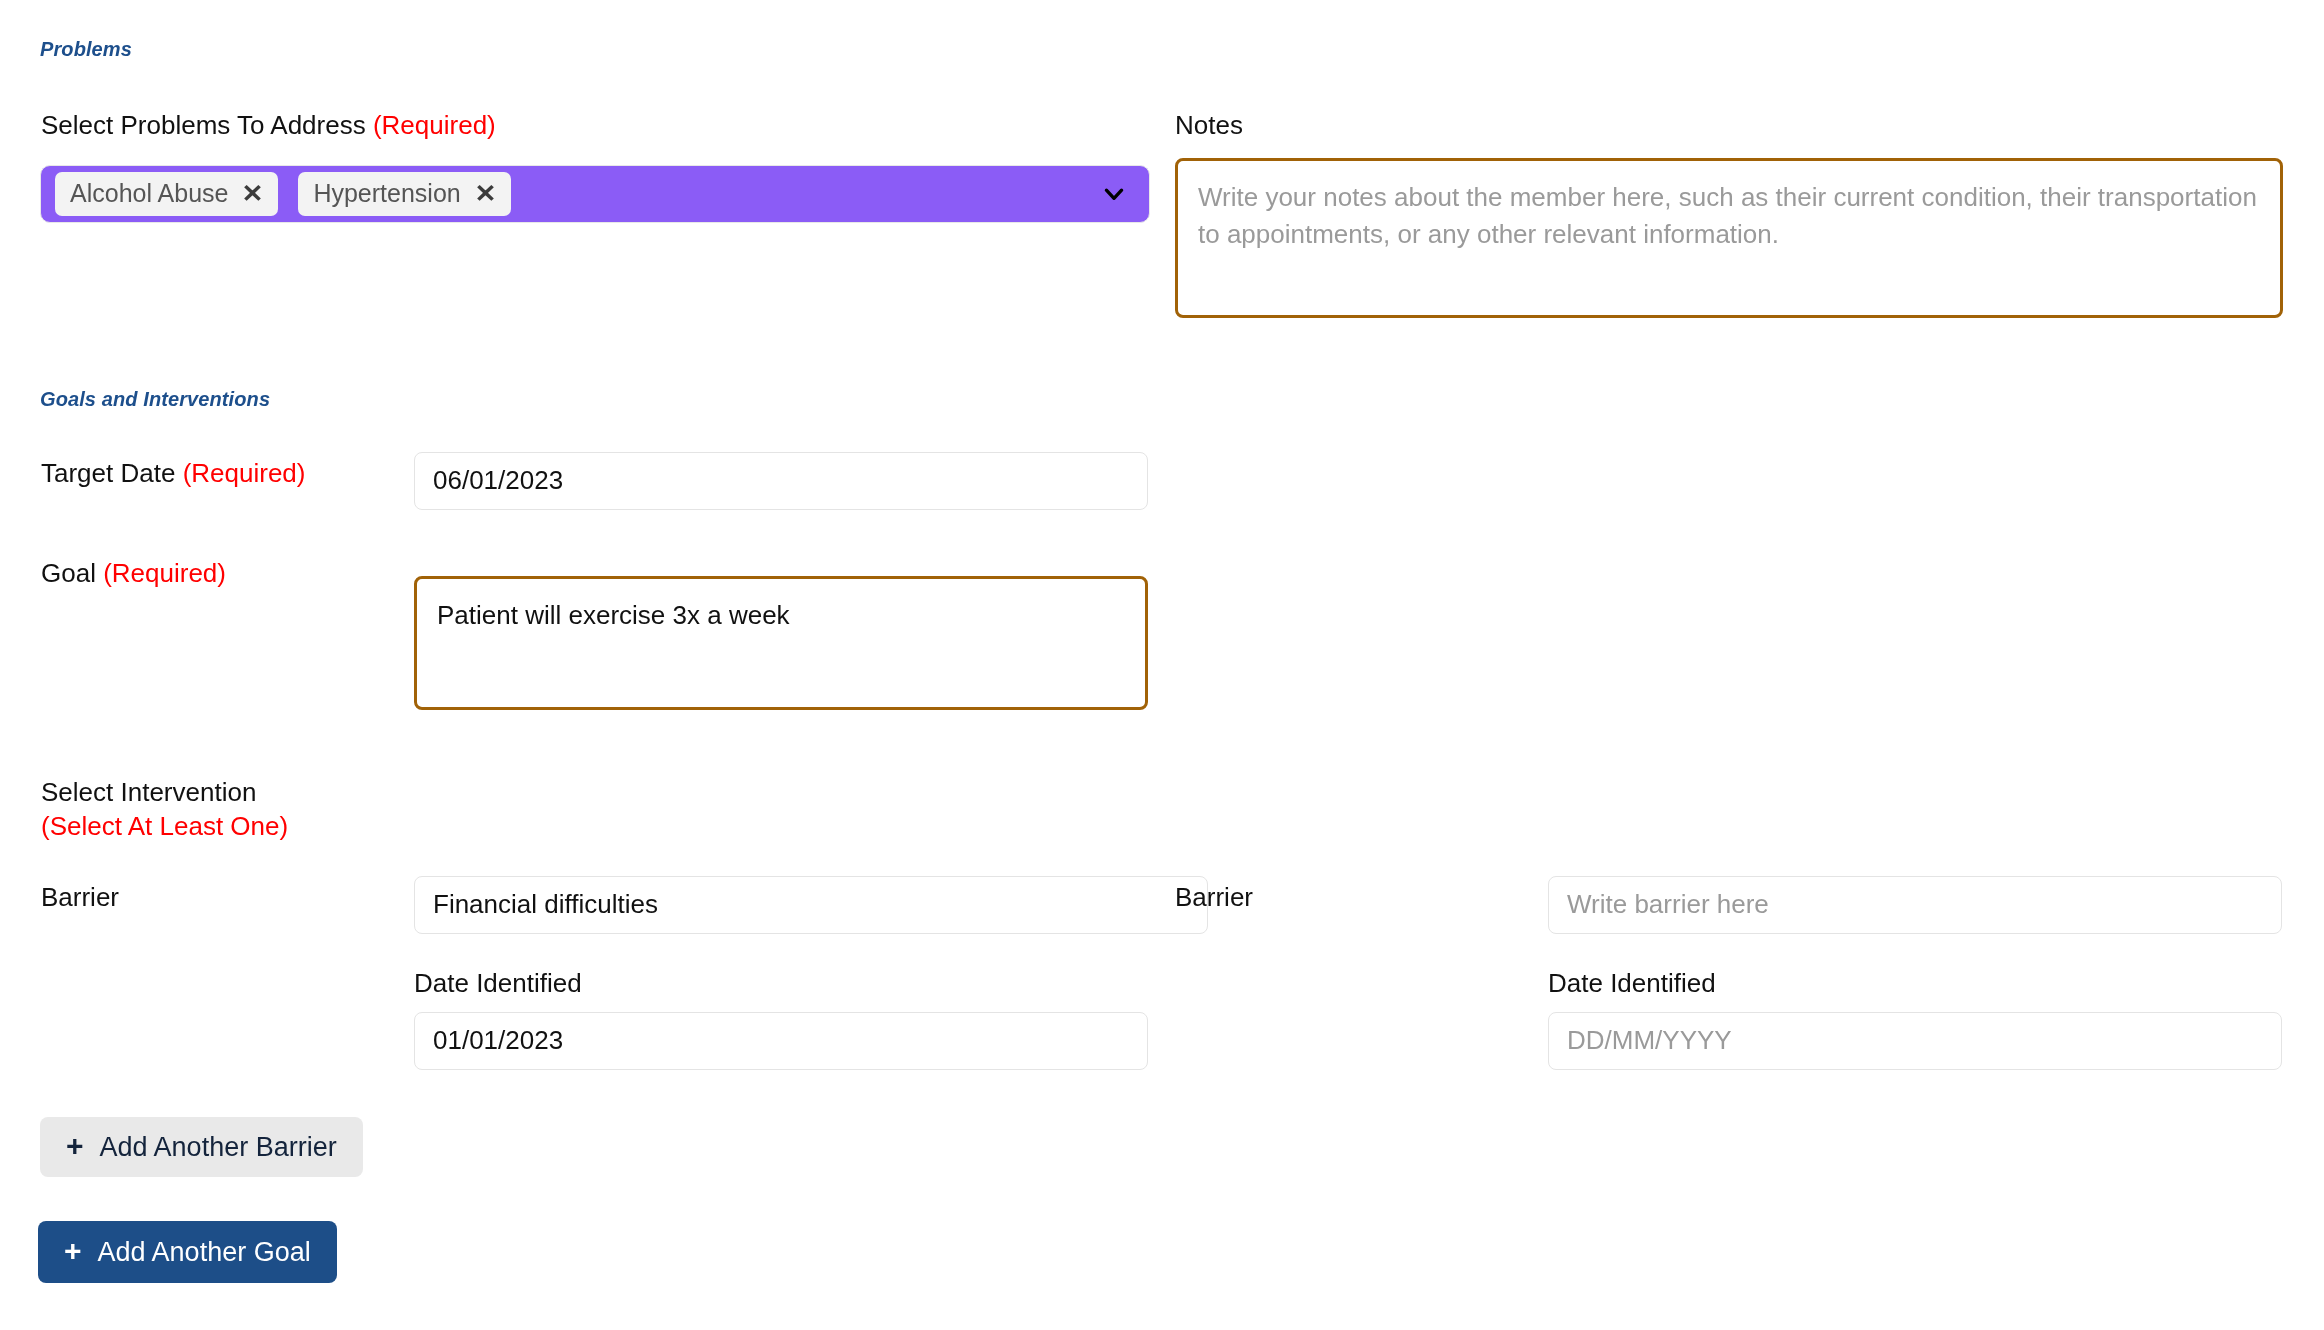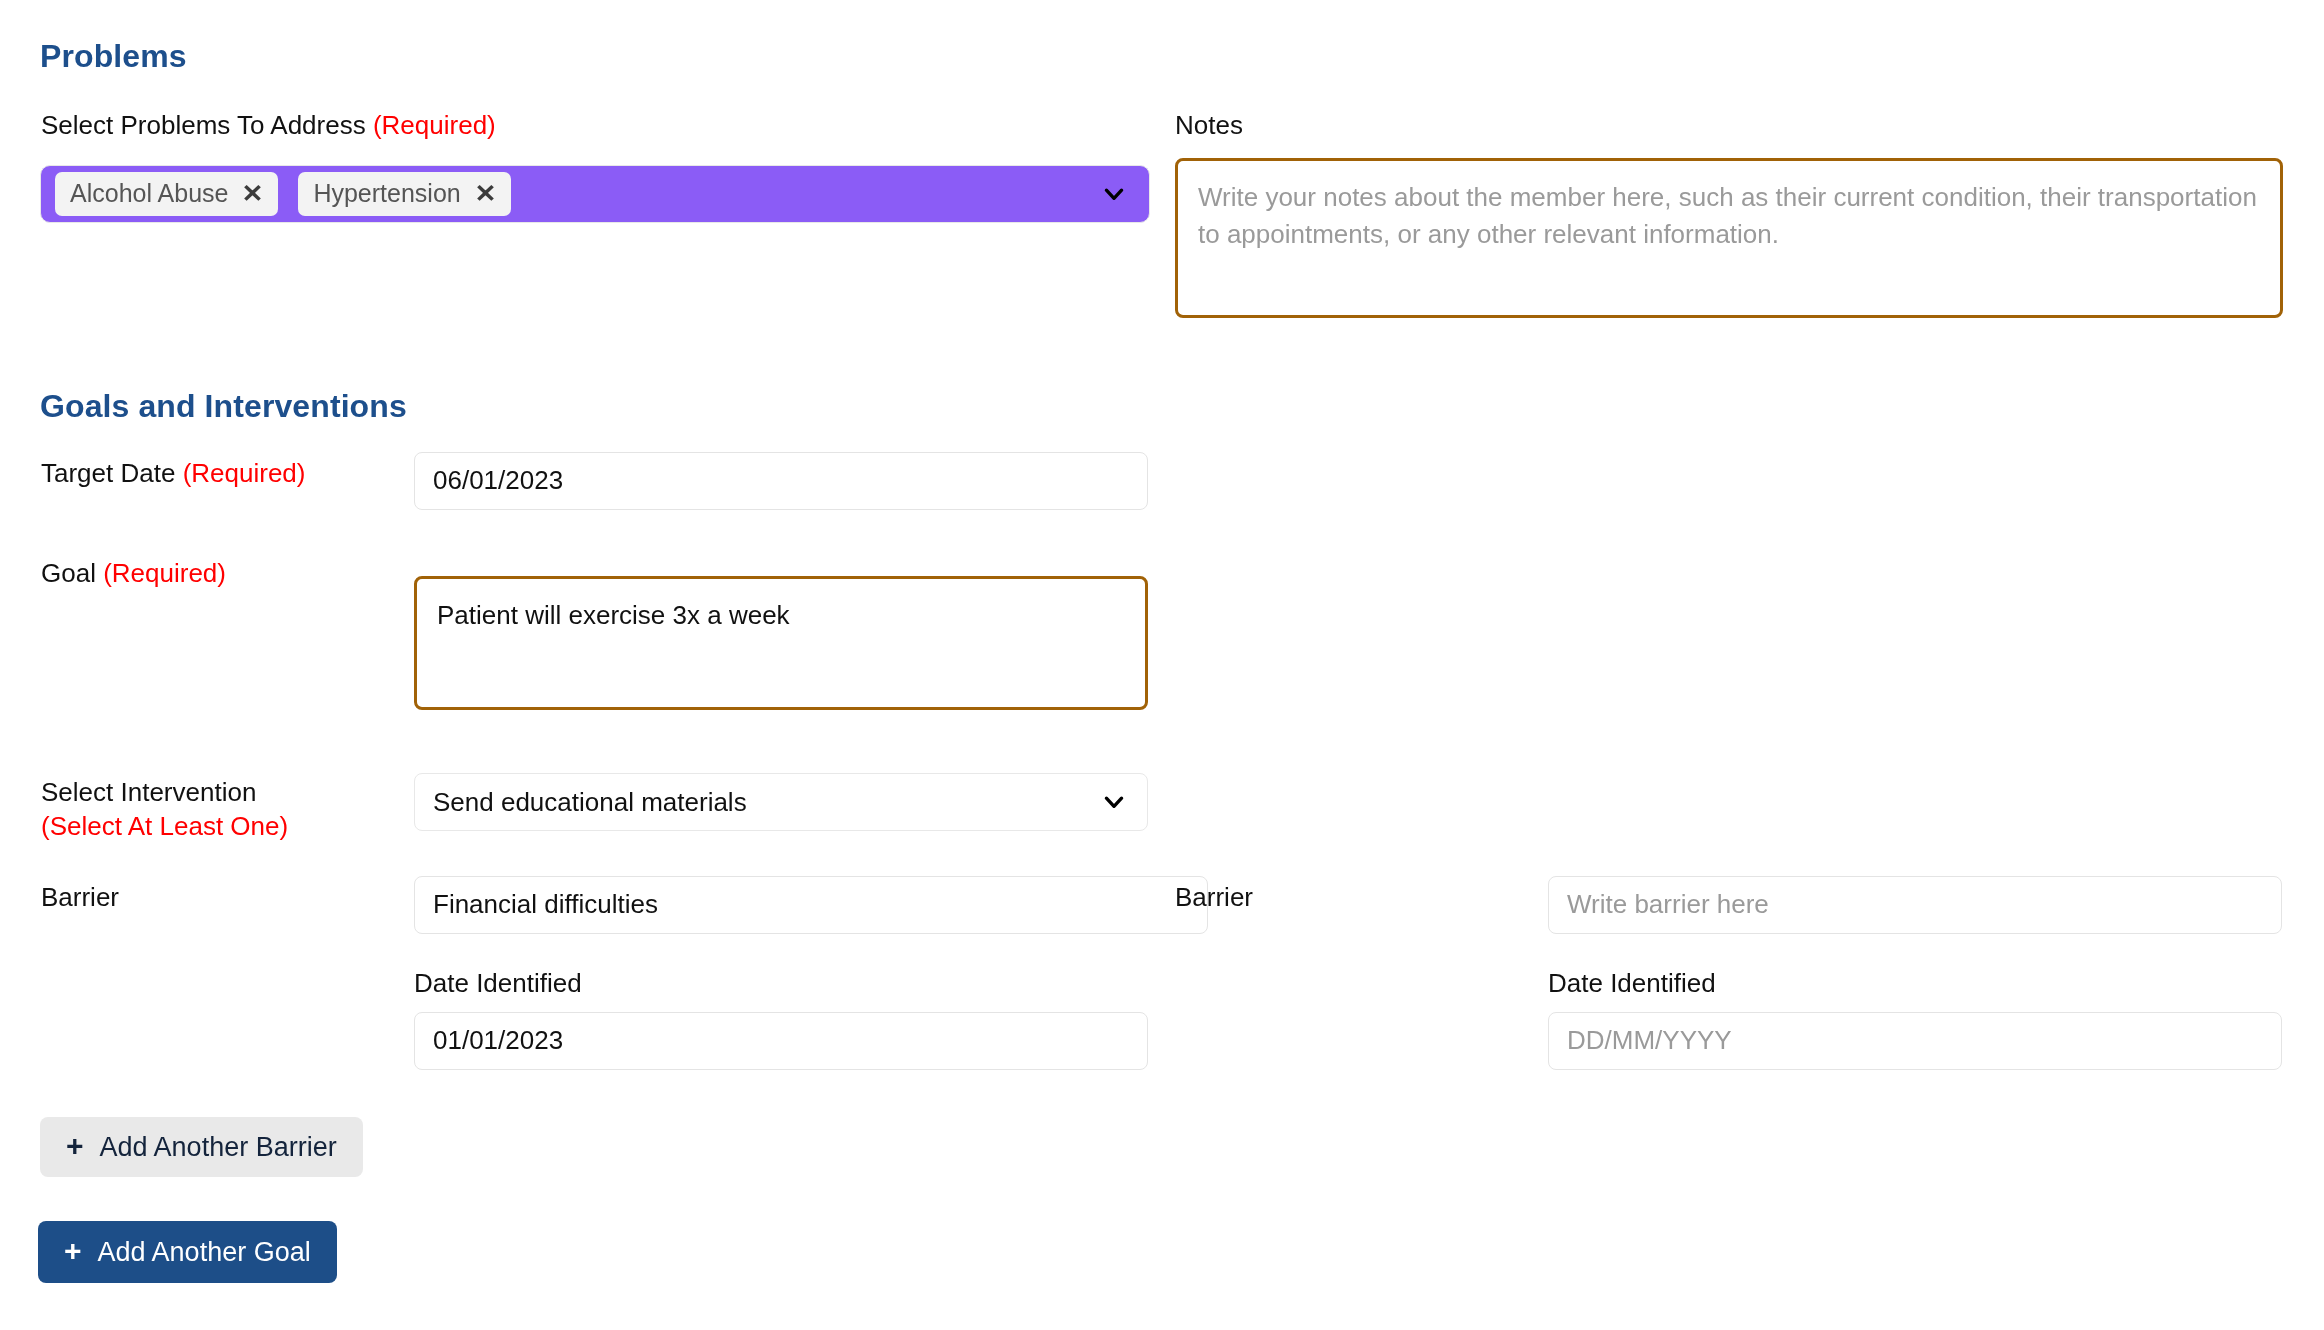--- a/index.html
+++ b/index.html
@@ -18,25 +18,26 @@
   }
 
   .page {
     position: absolute;
     inset: 0;
   }
 
   
   .section-heading {
     position: absolute;
-    font-size: 32px;
+    font-size: 20px;
     font-weight: bold;
     color: #1d4f8c;
     letter-spacing: 0.1px;
     white-space: nowrap;
+    font-style: italic;
   }
 
   
   .field-label {
     position: absolute;
     font-size: 26px;
     font-weight: 400;
     color: #111111;
     white-space: nowrap;
     line-height: 1.32;
@@ -213,28 +214,20 @@
   </div>
 
   <div class="field-label" style="left:41px; top:556px;"><span>Goal</span> <span class="req">(Required)</span></div>
 
   <div class="textarea-box" style="left:414px; top:576px; width:734px; height:134px;">
     <span class="value">Patient will exercise 3x a week</span>
   </div>
 
   <div class="field-label wrap" style="left:41px; top:775px; width:340px;"><span>Select Intervention</span><br><span class="req">(Select At Least One)</span></div>
 
-  <div class="select-box" style="left:414px; top:773px; width:734px; height:58px;">
-    <span class="value">Send educational materials</span>
-    <span class="chevron">
-      <svg width="26" height="26" viewBox="0 0 24 24" fill="none" stroke="#000000" stroke-width="3.1" stroke-linecap="round" stroke-linejoin="round">
-          <polyline points="5,8.5 12,16 19,8.5"></polyline>
-        </svg>
-    </span>
-  </div>
 
   <div class="field-label" style="left:41px; top:880px;">Barrier</div>
 
   <div class="input-box" style="left:414px; top:876px; width:794px; height:58px;">
     <span class="value">Financial difficulties</span>
   </div>
 
   <div class="field-label" style="left:414px; top:966px;">Date Identified</div>
 
   <div class="input-box" style="left:414px; top:1012px; width:734px; height:58px;">

